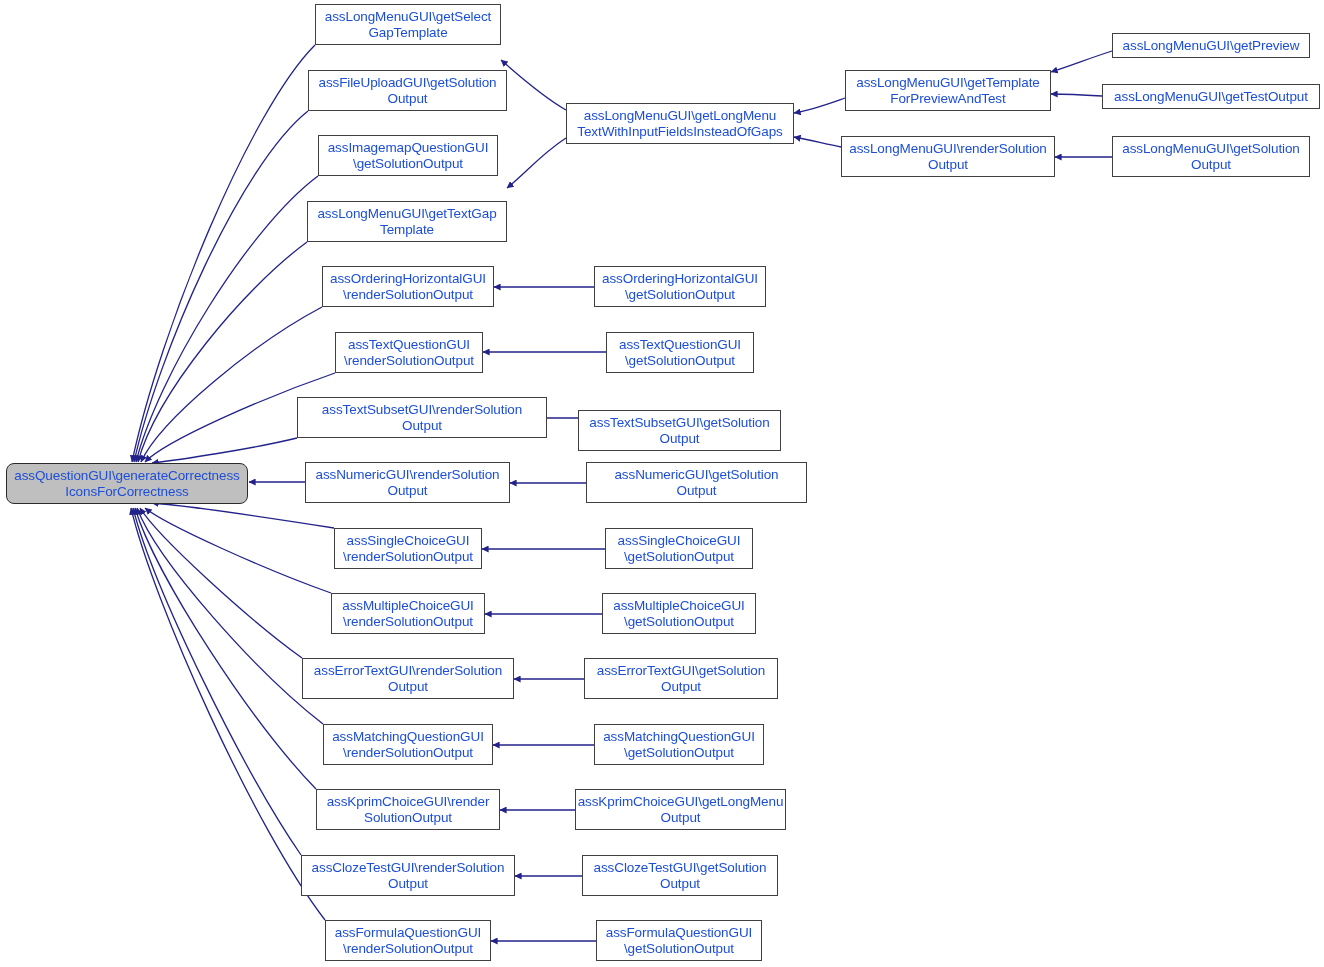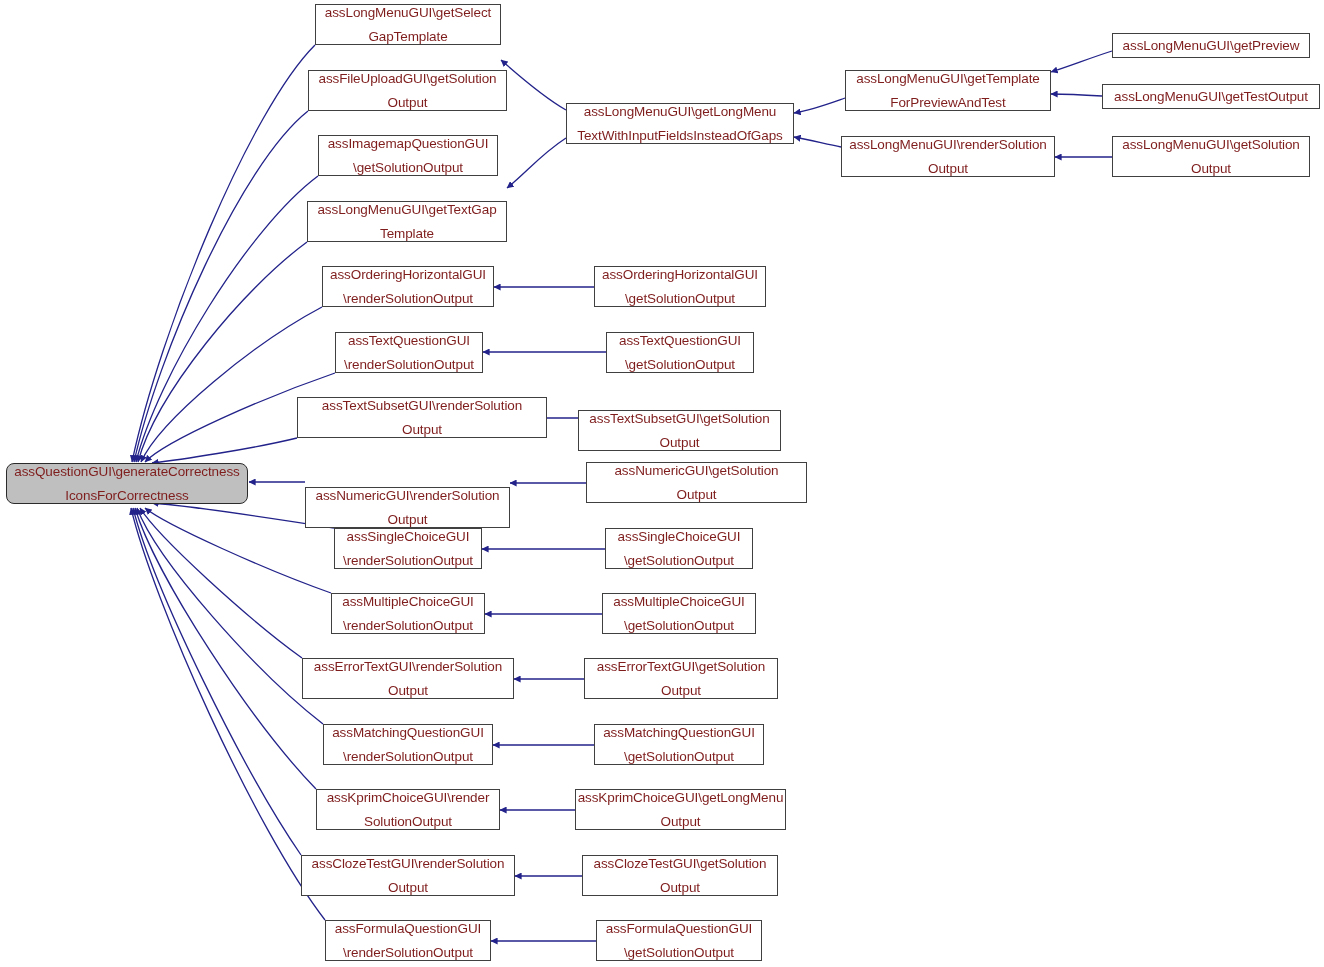--- a/index.html
+++ b/index.html
@@ -22,23 +22,23 @@
     top: 0;
     width: 1324px;
     height: 967px;
     pointer-events: none;
   }
   .node {
     position: absolute;
     box-sizing: border-box;
     border: 1px solid #404040;
     background: #ffffff;
-    color: #7f1d1d;
+    color: #1d4ed8;
     font-size: 13.5px;
-    line-height: 24px;
+    line-height: 16px;
     display: flex;
     align-items: center;
     justify-content: center;
     text-align: center;
     letter-spacing: -0.1px;
   }
   .node.root {
     background: #bfbfbf;
     border-color: #2b2b2b;
   }
@@ -151,21 +151,21 @@
 \getSolutionOutput</span>
     </div>
     <div class="node" style="left: 297px; top: 397px; width: 250px; height: 41px;">
       <span class="label">assTextSubsetGUI\renderSolution
 Output</span>
     </div>
     <div class="node" style="left: 578px; top: 410px; width: 203px; height: 41px;">
       <span class="label">assTextSubsetGUI\getSolution
 Output</span>
     </div>
-    <div class="node" style="left: 305px; top: 487px; width: 205px; height: 41px;">
+    <div class="node" style="left: 305px; top: 462px; width: 205px; height: 41px;">
       <span class="label">assNumericGUI\renderSolution
 Output</span>
     </div>
     <div class="node" style="left: 586px; top: 462px; width: 221px; height: 41px;">
       <span class="label">assNumericGUI\getSolution
 Output</span>
     </div>
     <div class="node" style="left: 334px; top: 528px; width: 148px; height: 41px;">
       <span class="label">assSingleChoiceGUI
 \renderSolutionOutput</span>

